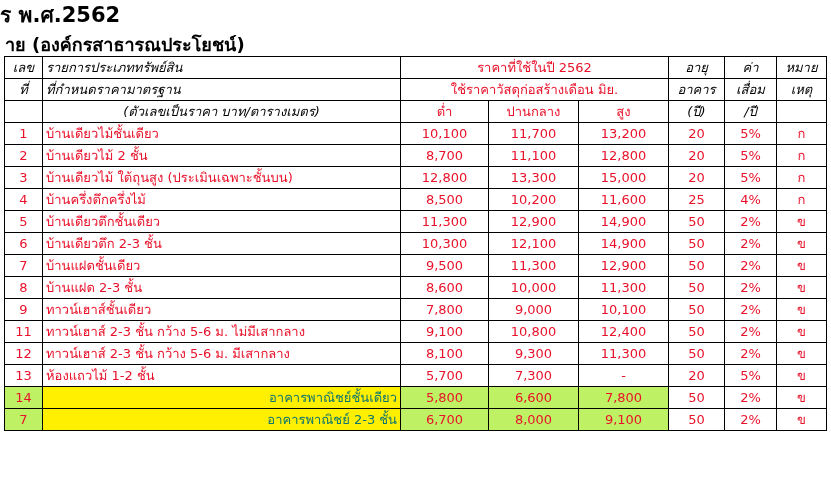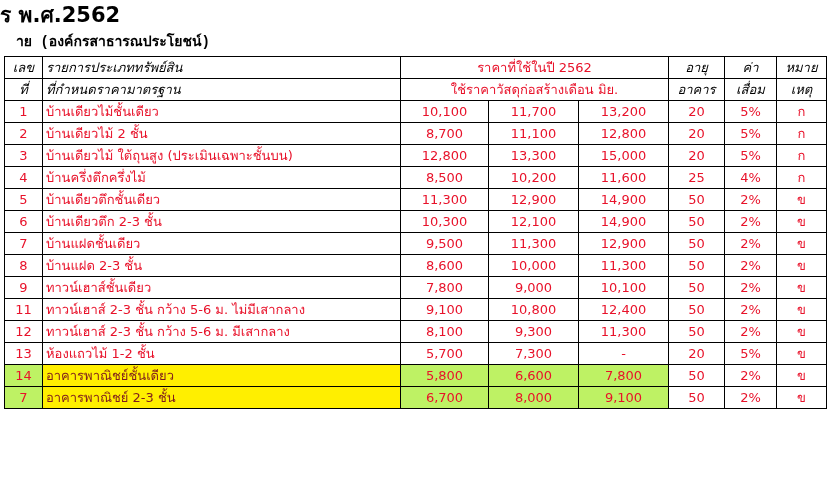--- a/index.html
+++ b/index.html
@@ -8,22 +8,22 @@
     font-family:"DejaVu Sans","Liberation Sans",sans-serif;
     color:#111;
   }
   .page{position:relative;width:831px;height:495px;padding-left:40px;}
   .title{
     position:absolute;left:0;top:-2px;width:480px;
     font-size:21px;font-weight:bold;color:#000;letter-spacing:0px;
     white-space:nowrap;
   }
   .subtitle{
-    position:absolute;left:16px;top:30px;width:520px;
-    font-size:14px;font-weight:bold;color:#000;white-space:nowrap;font-family:Liberation Mono, monospace;
+    position:absolute;left:5px;top:30px;width:520px;
+    font-size:18px;font-weight:bold;color:#000;white-space:nowrap;
   }
   table.sheet{
     position:absolute;left:4px;top:56px;
     border-collapse:collapse;
     table-layout:fixed;
     font-size:13px;
   }
   table.sheet td, table.sheet th{
     border:1px solid #000;
     padding:0 3px;
@@ -43,21 +43,21 @@
   .c-high{width:90px;text-align:center;}
   .c-age{width:56px;text-align:center;}
   .c-dep{width:52px;text-align:center;}
   .c-note{width:50px;text-align:center;}
 
   .hdr{color:#000;font-weight:normal;font-style:italic;}
   .hdr-red{color:#e8122a;text-align:center;margin-top:42px;}
   .val{color:#e8122a;}
   .val-num{color:#e8122a;text-align:center;}
   .hl{background:#bef264;}
-  .desc-hl{background:#ffef00;color:#7f1d1d;}
+  .desc-hl{background:#ffef00;color:#0f766e;text-align:right;}
 
   .center{text-align:center;}
   .indent{padding-left:4px;margin-top:48px;}
 </style>
 </head>
 <body>
 
 <div class="page">
 
   <div class="title">ร พ.ศ.2562</div>
@@ -84,20 +84,30 @@
         <td class="hdr center">หมาย</td>
       </tr>
       <tr>
         <td class="hdr center">ที่</td>
         <td class="hdr">ที่กำหนดราคามาตรฐาน</td>
         <td class="hdr-red" colspan="3">ใช้ราคาวัสดุก่อสร้างเดือน มิย.</td>
         <td class="hdr center">อาคาร</td>
         <td class="hdr center">เสื่อม</td>
         <td class="hdr center">เหตุ</td>
       </tr>
+      <tr>
+        <td class="hdr center"></td>
+        <td class="hdr center">(ตัวเลขเป็นราคา บาท/ตารางเมตร)</td>
+        <td class="hdr-red">ต่ำ</td>
+        <td class="hdr-red">ปานกลาง</td>
+        <td class="hdr-red">สูง</td>
+        <td class="hdr center">(ปี)</td>
+        <td class="hdr center">/ปี</td>
+        <td class="hdr center"></td>
+      </tr>
     </thead>
     <tbody>
       <tr>
         <td class="val-num">1</td>
         <td class="val indent">บ้านเดียวไม้ชั้นเดียว</td>
         <td class="val-num">10,100</td>
         <td class="val-num">11,700</td>
         <td class="val-num">13,200</td>
         <td class="val-num">20</td>
         <td class="val-num">5%</td>

